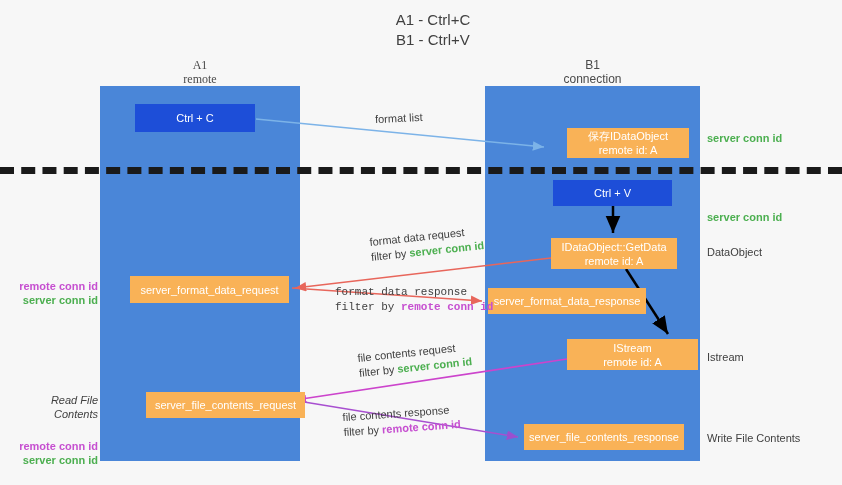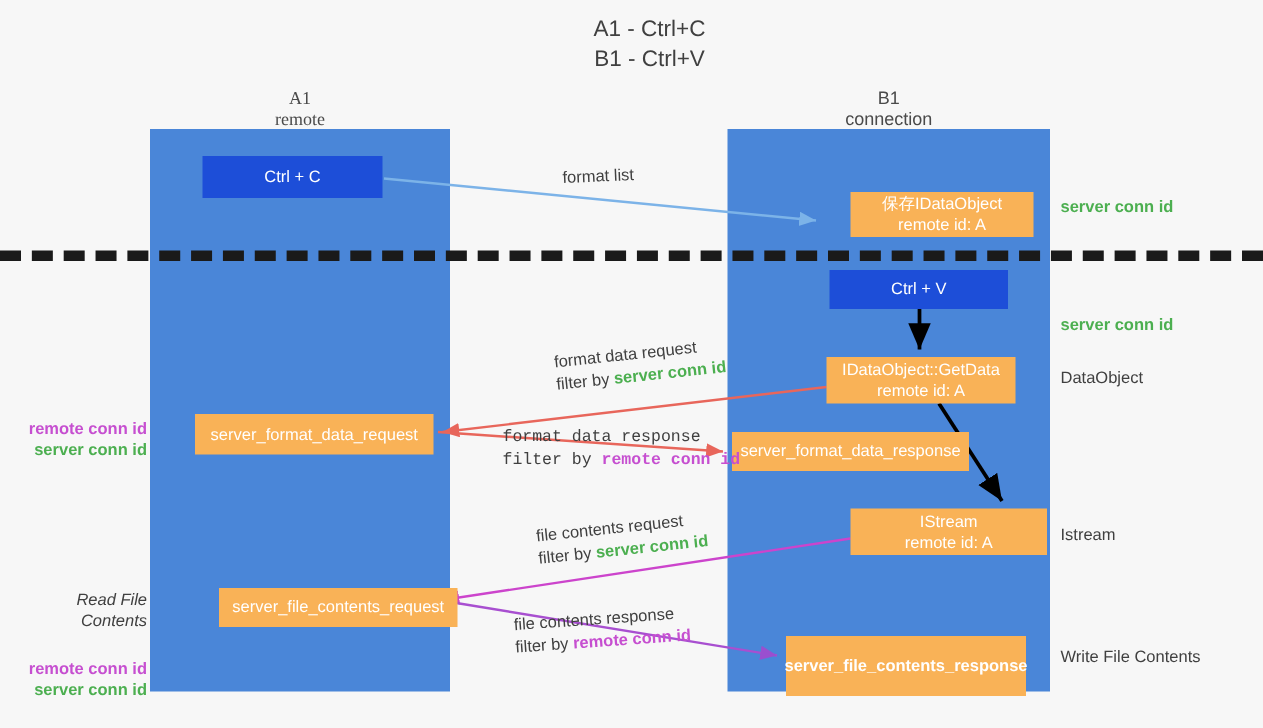--- a/index.html
+++ b/index.html
@@ -72,21 +72,21 @@
 
   
   #node-ctrl-c        { left: 135px; top: 104px; width: 120px; height: 28px; }
   #node-idataobject   { left: 551px; top: 128px; width: 122px; height: 30px; margin-left: 16px; }
   #node-ctrl-v        { left: 553px; top: 180px; width: 119px; height: 26px; }
   #node-getdata       { left: 551px; top: 238px; width: 126px; height: 31px; }
   #node-fmt-req       { left: 130px; top: 276px; width: 159px; height: 27px; text-align: center; }
   #node-fmt-resp      { left: 488px; top: 288px; width: 158px; height: 26px; }
   #node-istream       { left: 567px; top: 339px; width: 131px; height: 31px; }
   #node-file-req      { left: 130px; top: 392px; width: 159px; height: 26px; margin-left: 16px; }
-  #node-file-resp     { left: 524px; top: 424px; width: 160px; height: 40px; font-weight: bold; }
+  #node-file-resp     { left: 524px; top: 424px; width: 160px; height: 26px; }
 
   
   .side-note {
     font-size: 11px;
     line-height: 14px;
   }
   .side-note.plain { color: #404040; }
   .txt-green  { color: #4caf50; font-weight: bold; }
   .txt-purple { color: #c64fd0; font-weight: bold; }
 

